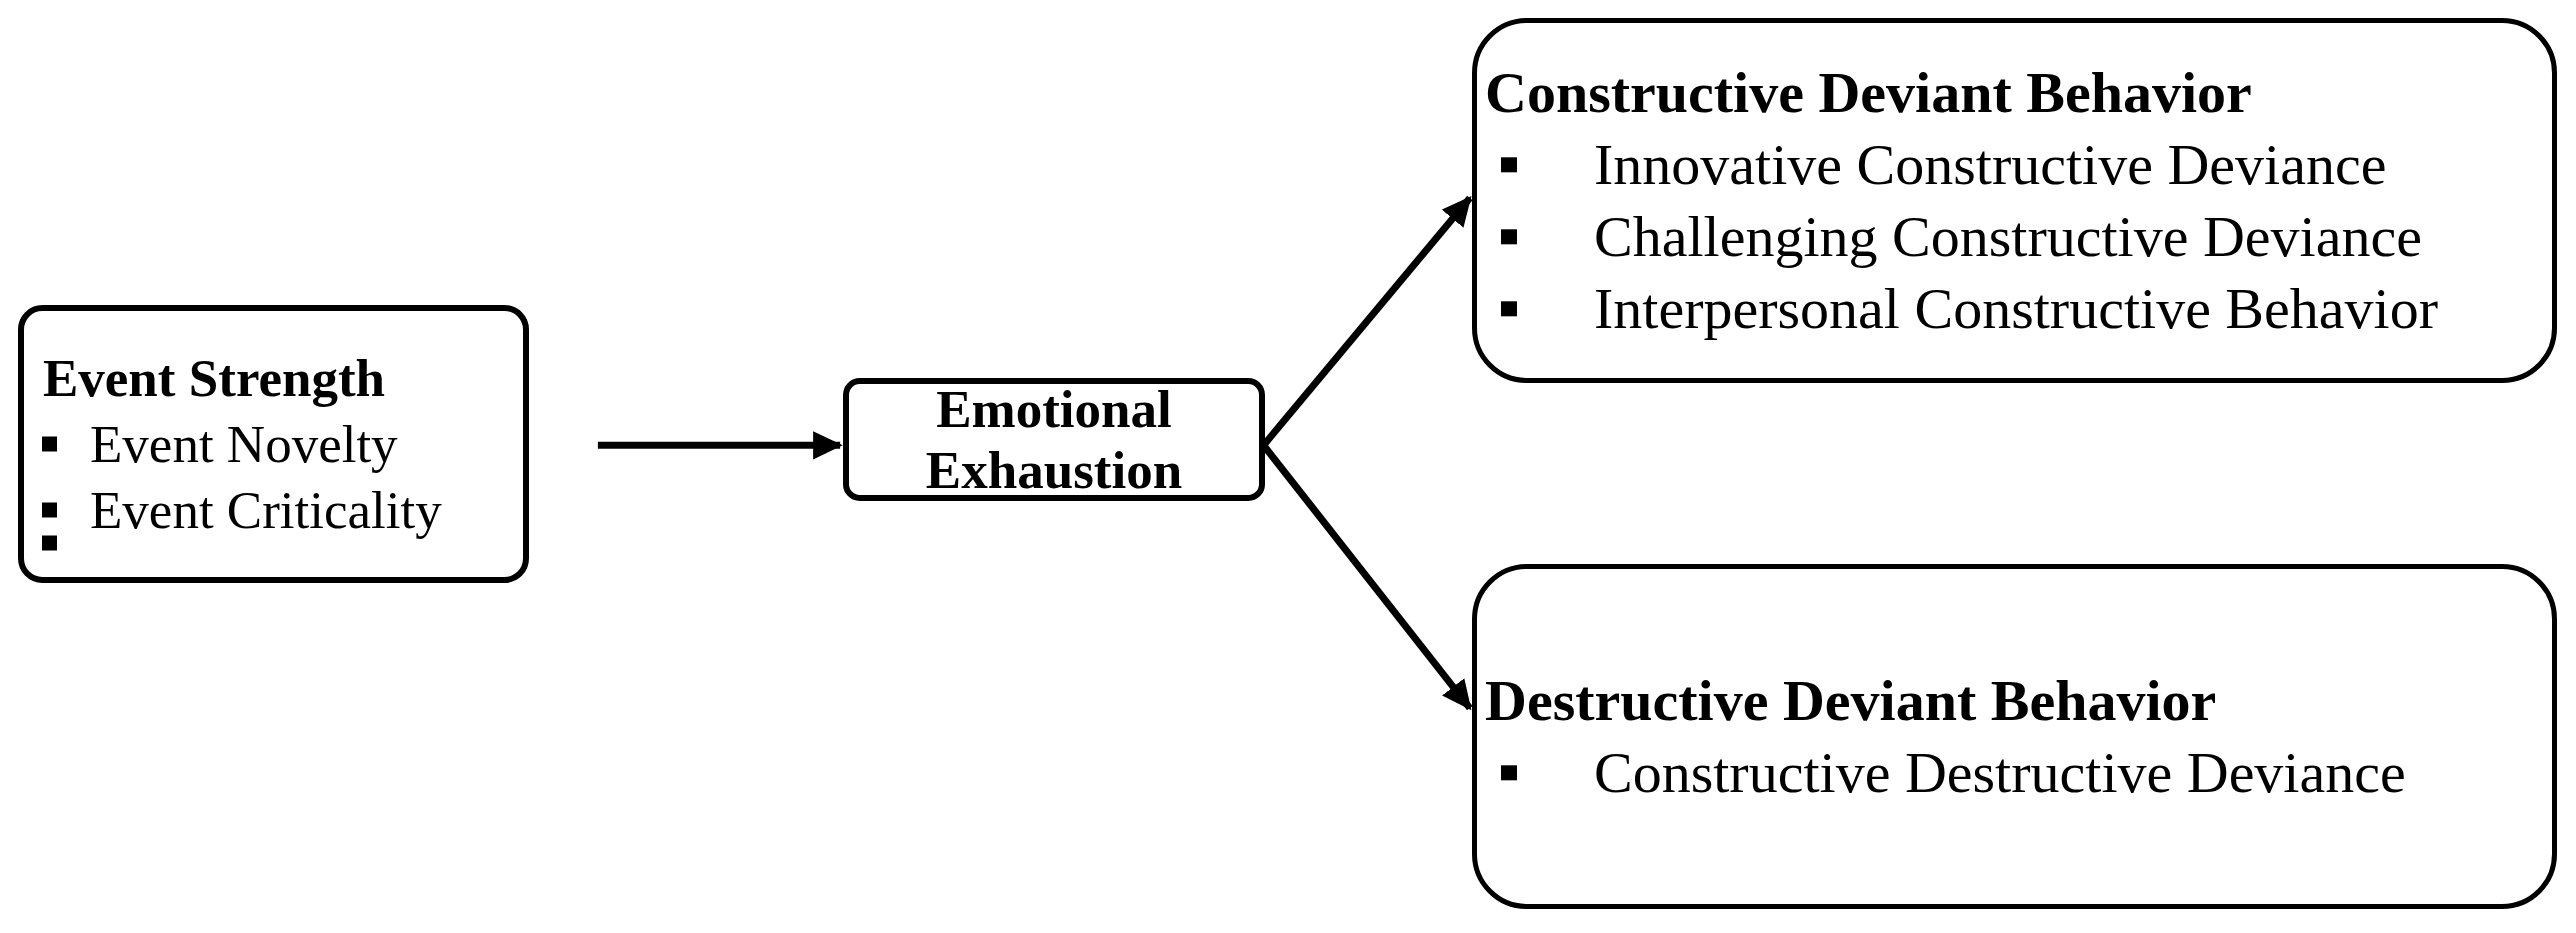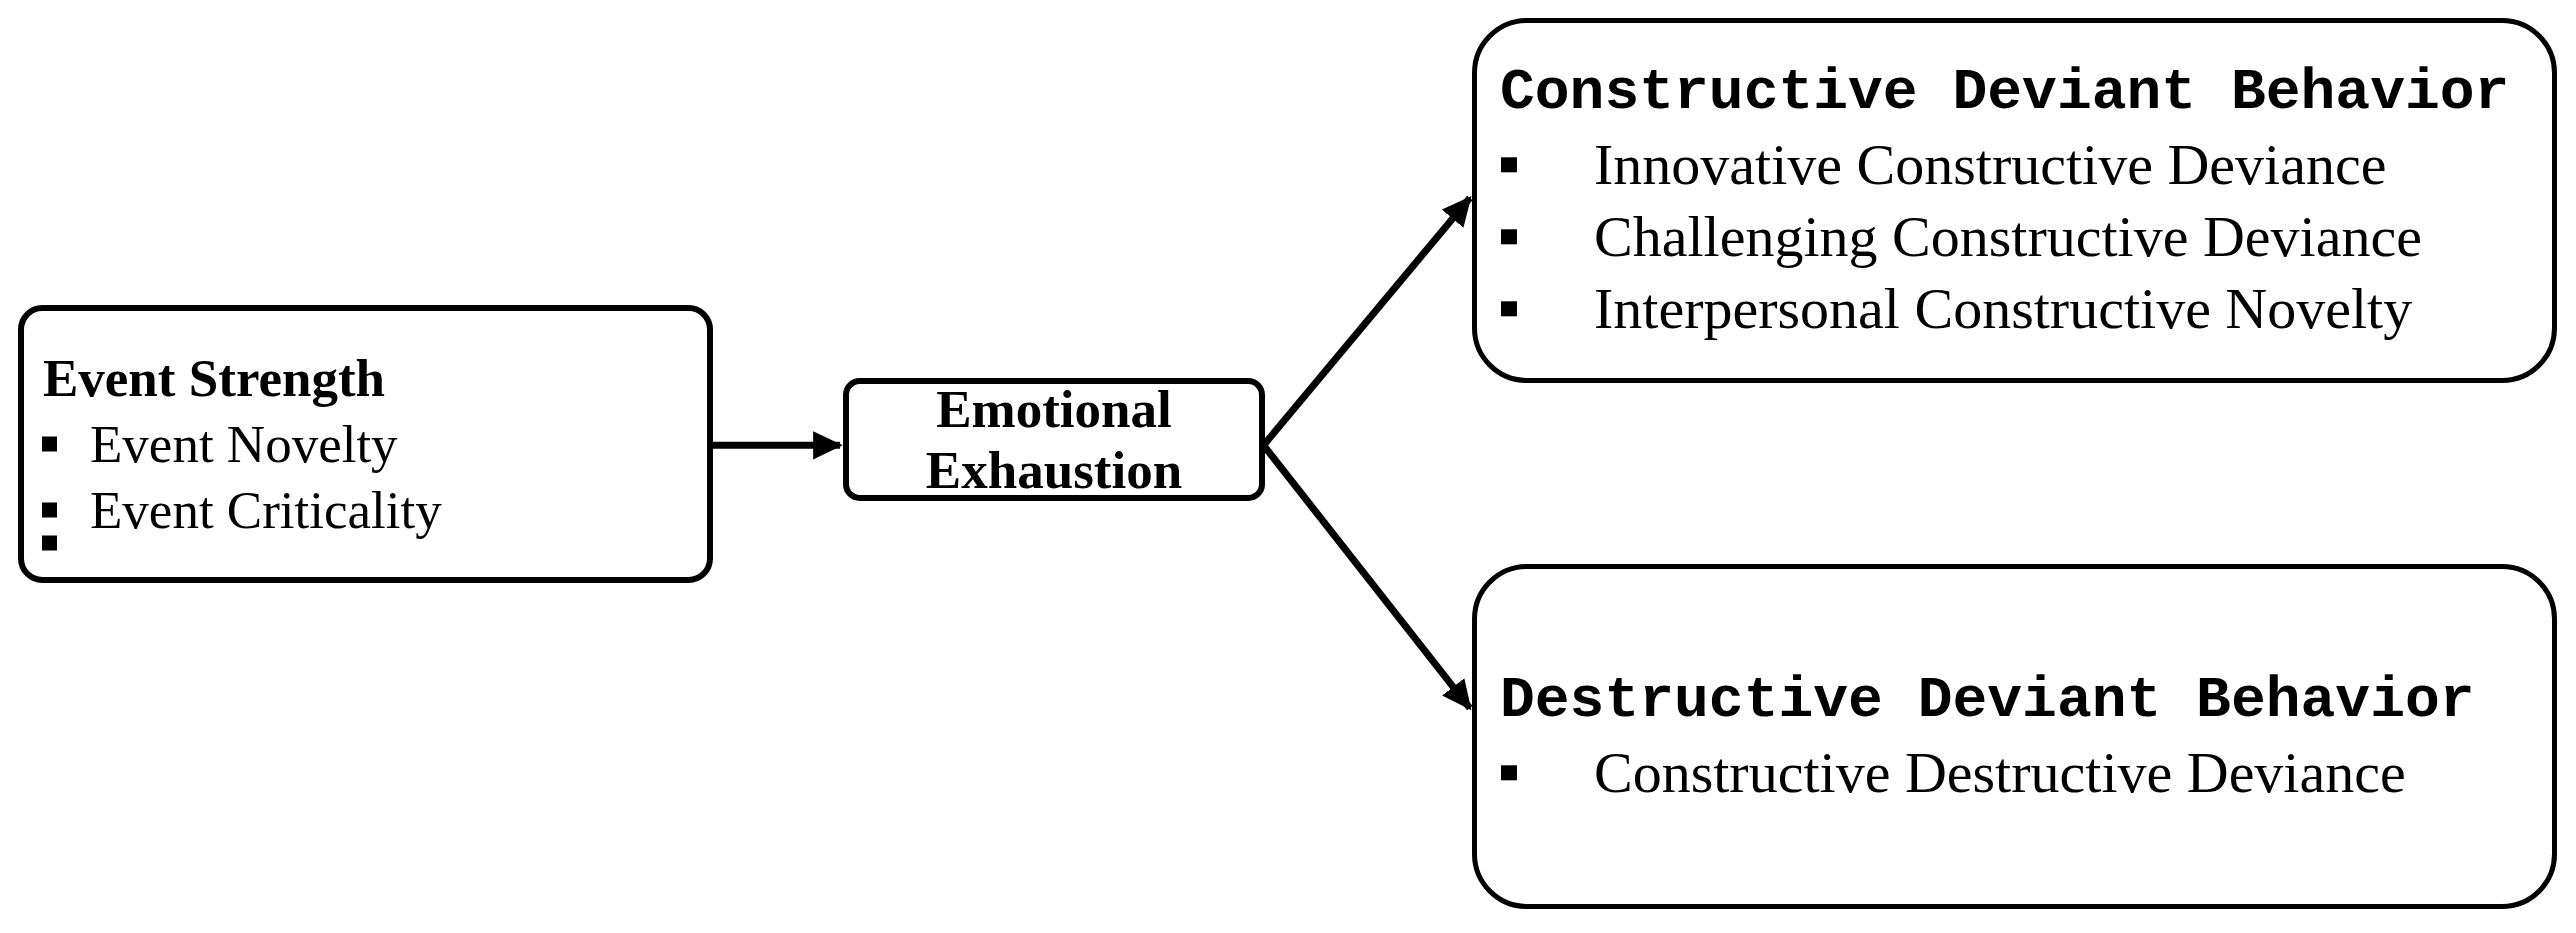--- a/index.html
+++ b/index.html
@@ -44,21 +44,21 @@
   .bullet {
     position: absolute;
     background: #000000;
     top: 50%;
     transform: translateY(-50%);
   }
 
   
   #box-event-strength {
     left: 18px; top: 305px;
-    width: 695px; height: 278px;
+    width: 511px; height: 278px;
     border-radius: 24.4px;
     font-size: 53px;
     line-height: 66px;
   }
   #box-event-strength .title { padding-left: 19px; }
   #box-event-strength .item  { padding-left: 66px; }
   #box-event-strength .bullet { left: 18px; width: 15px; height: 15px; }
 
   
   #box-emotional-exhaustion {
@@ -79,21 +79,21 @@
   #box-constructive, #box-destructive {
     left: 1472px;
     width: 1085px;
     border-radius: 55px;
     border-width: 5.8px;
     font-size: 58px;
     line-height: 72px;
   }
   #box-constructive { top: 18px;  height: 365px; }
   #box-destructive  { top: 564px; height: 345px; }
-  #box-constructive .title, #box-destructive .title { padding-left: 23px; font-family: Liberation Mono, monospace; }
+  #box-constructive .title, #box-destructive .title { padding-left: 8px; }
   #box-constructive .item,  #box-destructive .item  { padding-left: 117px; }
   #box-constructive .bullet, #box-destructive .bullet { left: 24.4px; width: 15.4px; height: 15.4px; }
 
   .arrow-line {
     stroke: #000000;
     stroke-width: 11;
     fill: none;
   }
 </style>
 </head>
@@ -136,21 +136,21 @@
     <div class="item">
       <span class="bullet"></span>
       <span>Innovative Constructive Deviance</span>
     </div>
     <div class="item">
       <span class="bullet"></span>
       <span>Challenging Constructive Deviance</span>
     </div>
     <div class="item">
       <span class="bullet"></span>
-      <span>Interpersonal Constructive Novelty</span>
+      <span>Interpersonal Constructive Behavior</span>
     </div>
   </div>
 
   <div class="box" id="box-destructive">
     <div class="title">Destructive Deviant Behavior</div>
     <div class="item">
       <span class="bullet"></span>
       <span>Constructive Destructive Deviance</span>
     </div>
   </div>

